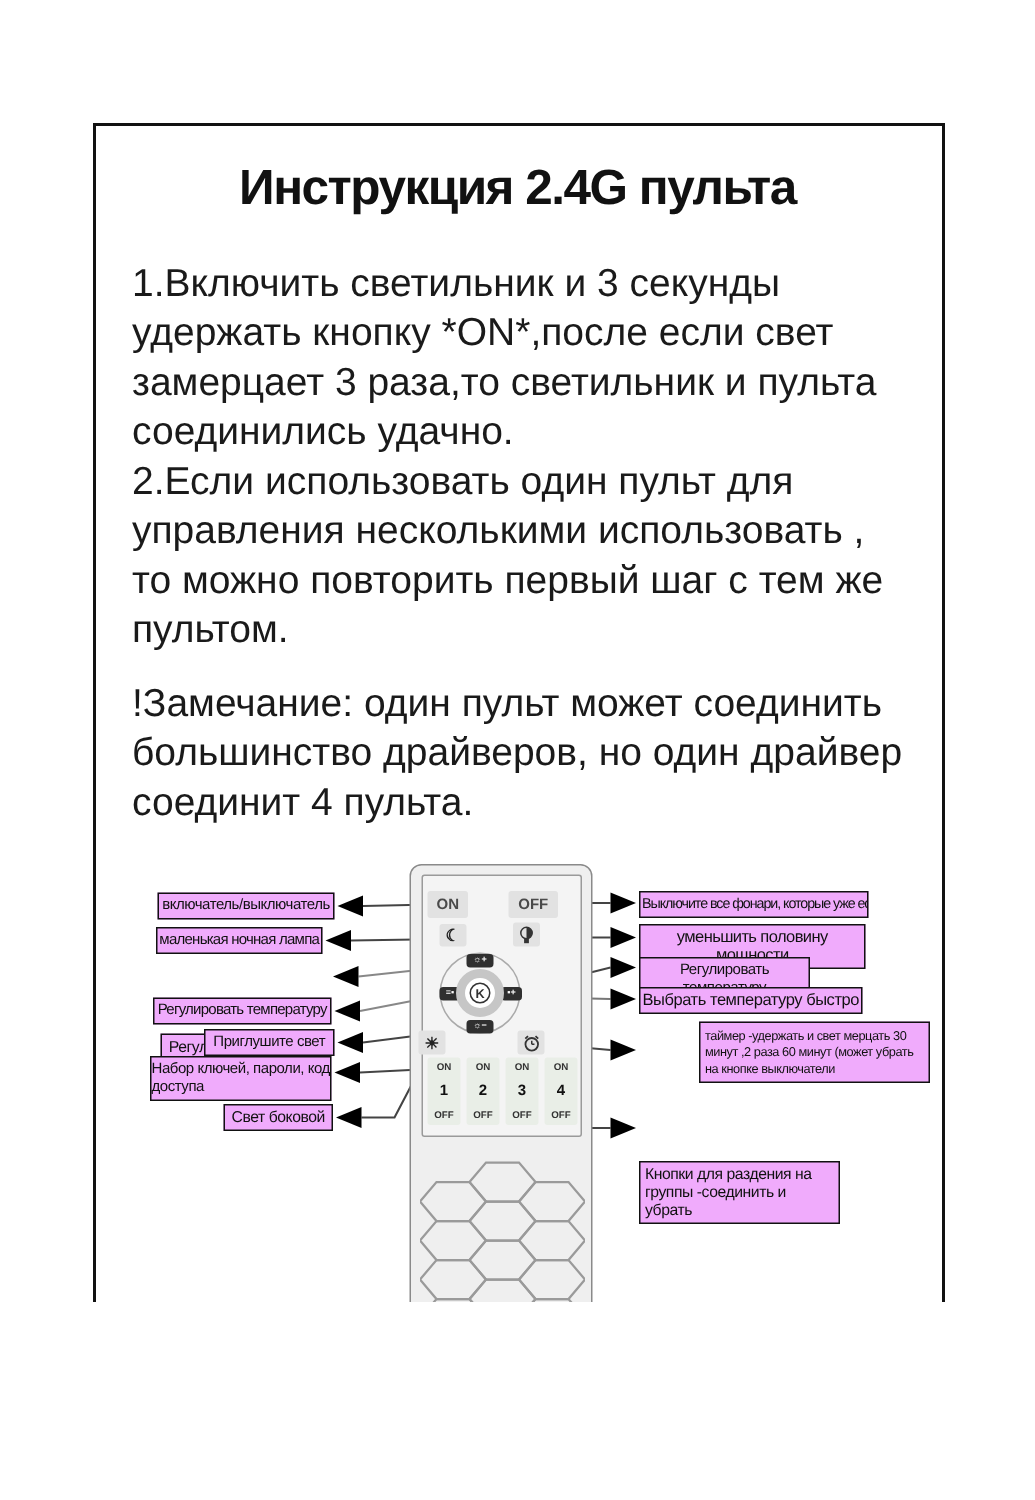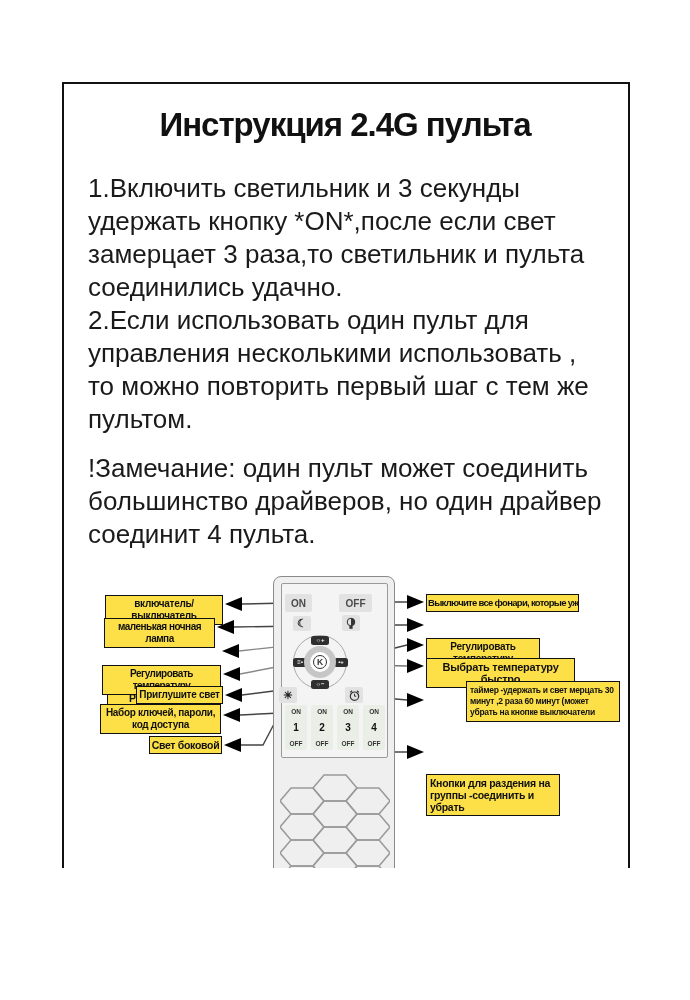--- a/index.html
+++ b/index.html
@@ -6,30 +6,30 @@
   .page{position:relative;width:690px;height:868px;background:#fff;
         font-family:"Liberation Sans",sans-serif;color:#1c1c1c;overflow:hidden;}
   .frame{position:absolute;left:62px;top:82px;width:564px;height:834px;
          border:2px solid #111;}
   .title{position:absolute;left:62px;top:106px;width:566px;text-align:center;
          font-size:33px;font-weight:bold;letter-spacing:-1px;color:#111;}
   .bodytext{position:absolute;left:88px;top:172px;width:530px;
             font-size:26px;line-height:33px;color:#1a1a1a;}
   .notetext{position:absolute;left:88px;top:452px;width:530px;
             font-size:26px;line-height:33px;color:#1a1a1a;}
-  .lbl{position:absolute;background:#fde047;border:1.5px solid #111;
-       font-weight:bold;font-size:10px;line-height:12px;text-align:center;
+  .lbl{position:absolute;background:#f0abfc;border:1.5px solid #111;
+       font-weight:normal;font-size:10px;line-height:12px;text-align:center;
        padding:2px 1px;box-sizing:border-box;letter-spacing:-0.3px;color:#111;}
   
   .l1{left:105px;top:595px;width:118px;}
   .l2{left:104px;top:618px;width:111px;letter-spacing:-0.5px;}
   .l3{left:107px;top:641px;width:113px;font-size:10.5px;margin-top:48px;}
   .l4{left:102px;top:665px;width:119px;letter-spacing:-0.5px;}
   .l5{left:136px;top:686px;width:87px;}
-  .l6{left:100px;top:704px;width:121px;text-align:center;padding:2px 0;}
+  .l6{left:100px;top:704px;width:121px;text-align:left;padding:2px 0;}
   .l7{left:149px;top:736px;width:73px;font-size:10.5px;}
   
   .r1{left:426px;top:594px;width:153px;font-size:9.5px;letter-spacing:-0.7px;white-space:nowrap;overflow:hidden;}
   .r2{left:426px;top:616px;width:151px;font-size:11px;letter-spacing:-0.4px;}
   .r3{left:426px;top:638px;width:114px;font-size:10px;}
   .r4{left:426px;top:658px;width:149px;font-size:11px;}
   .r5{left:426px;top:681px;width:154px;font-size:8.5px;line-height:11px;text-align:left;padding:3px;margin-left:40px;}
   .r6{left:426px;top:738px;width:134px;font-size:10.5px;line-height:12px;text-align:left;padding:2px 3px;margin-top:36px;}
 
   
@@ -209,17 +209,18 @@
 
   <div class="lbl l1">включатель/выключатель</div>
   <div class="lbl l2">маленькая ночная лампа</div>
   <div class="lbl l3">Регулировать ярность</div>
   <div class="lbl l4">Регулировать температуру</div>
   <div class="lbl l5">Приглушите свет</div>
   <div class="lbl l6">Набор ключей, пароли, код доступа</div>
   <div class="lbl l7">Свет боковой</div>
 
   <div class="lbl r1">Выключите все фонари, которые уже есть</div>
+  <div class="lbl r2">уменьшить половину мощности</div>
   <div class="lbl r3">Регулировать температуру</div>
   <div class="lbl r4">Выбрать температуру быстро</div>
   <div class="lbl r5">таймер -удержать и свет мерцать 30 минут ,2 раза 60 минут (может убрать на кнопке выключатели</div>
   <div class="lbl r6">Кнопки для раздения на группы -соединить и убрать</div>
 </div>
 
 </body></html>

